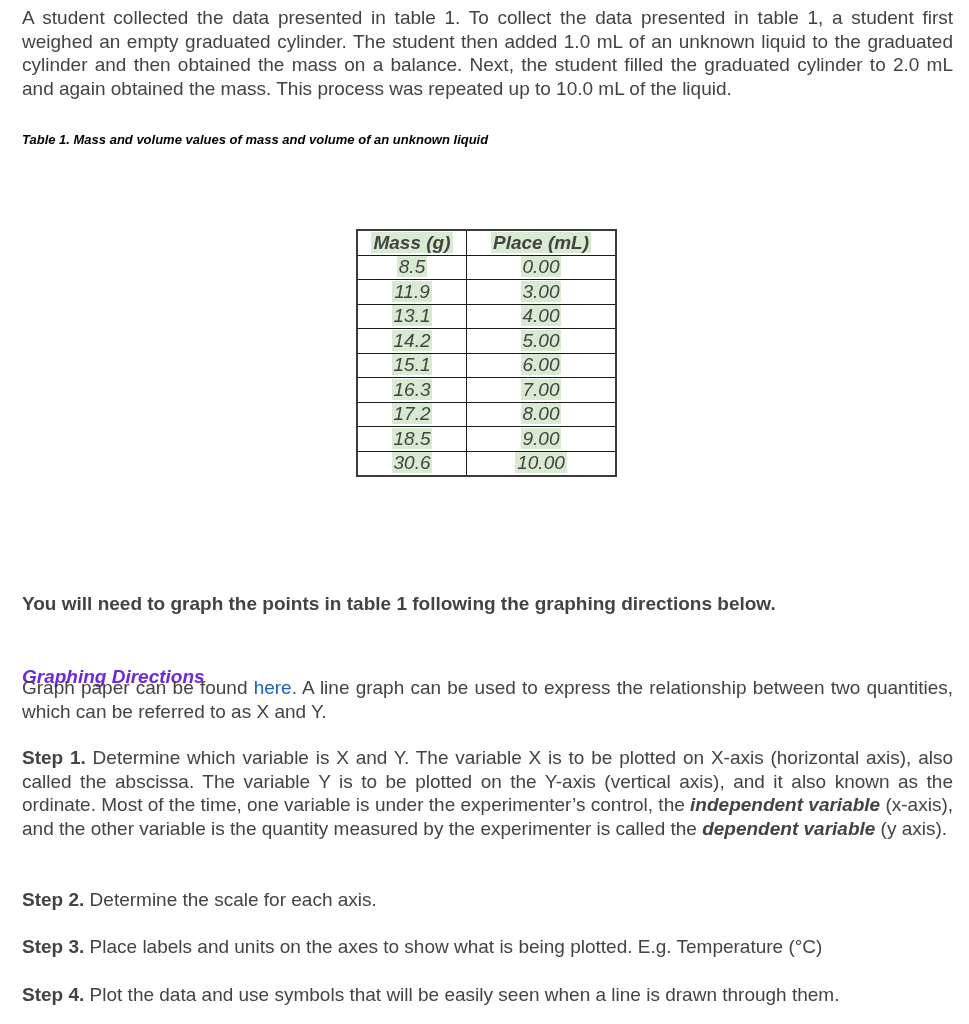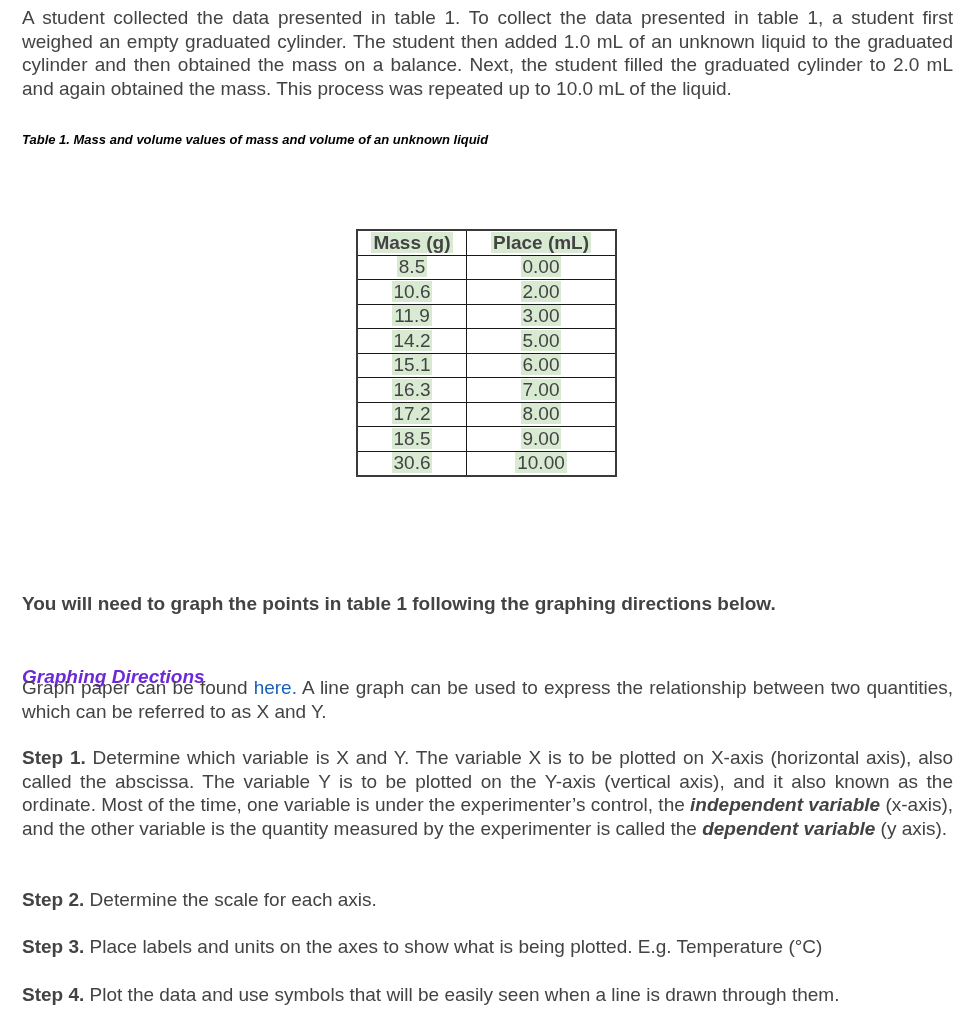--- a/index.html
+++ b/index.html
@@ -30,21 +30,21 @@
       border-collapse: collapse; border: 2px solid #3a3a3a;
       font-size: 19px;
     }
     table.data th, table.data td {
       border: 1.5px solid #1a1a1a; padding: 0; height: 23.5px;
       text-align: center; vertical-align: middle; line-height: 22px;
     }
     table.data th { font-weight: bold; color: #434343; }
     table.data th.c1, table.data td.c1 { width: 108px; }
     table.data th.c2, table.data td.c2 { width: 148px; }
-    .hl { background: #d9ead3; padding: 0 2px; }
+    .hl { background: #d9ead3; padding: 0 2px; font-style: italic; }
   </style>
 </head>
 <body>
 
 <p class="para" style="top:6px;">A student collected the data presented in table 1. To collect the data presented in table 1, a student first weighed an empty graduated cylinder. The student then added 1.0 mL of an unknown liquid to the graduated cylinder and then obtained the mass on a balance.  Next, the student filled the graduated cylinder to 2.0 mL and again obtained the mass.  This process was repeated up to 10.0 mL of the liquid.</p>
 
 <p class="caption">Table 1. Mass and volume values of mass and volume of an unknown liquid</p>
 
 <table class="data">
   <thead>
@@ -52,26 +52,26 @@
       <th class="c1"><span class="hl">Mass (g)</span></th>
       <th class="c2"><span class="hl">Place (mL)</span></th>
     </tr>
   </thead>
   <tbody>
     <tr>
         <td class="c1"><span class="hl">8.5</span></td>
         <td class="c2"><span class="hl">0.00</span></td>
       </tr>
     <tr>
-        <td class="c1"><span class="hl">10.6</span></td>
-        <td class="c2"><span class="hl">2.00</span></td>
+        <td class="c1"><span class="hl">11.9</span></td>
+        <td class="c2"><span class="hl">3.00</span></td>
       </tr>
     <tr>
-        <td class="c1"><span class="hl">11.9</span></td>
-        <td class="c2"><span class="hl">3.00</span></td>
+        <td class="c1"><span class="hl">13.1</span></td>
+        <td class="c2"><span class="hl">4.00</span></td>
       </tr>
     <tr>
         <td class="c1"><span class="hl">14.2</span></td>
         <td class="c2"><span class="hl">5.00</span></td>
       </tr>
     <tr>
         <td class="c1"><span class="hl">15.1</span></td>
         <td class="c2"><span class="hl">6.00</span></td>
       </tr>
     <tr>

